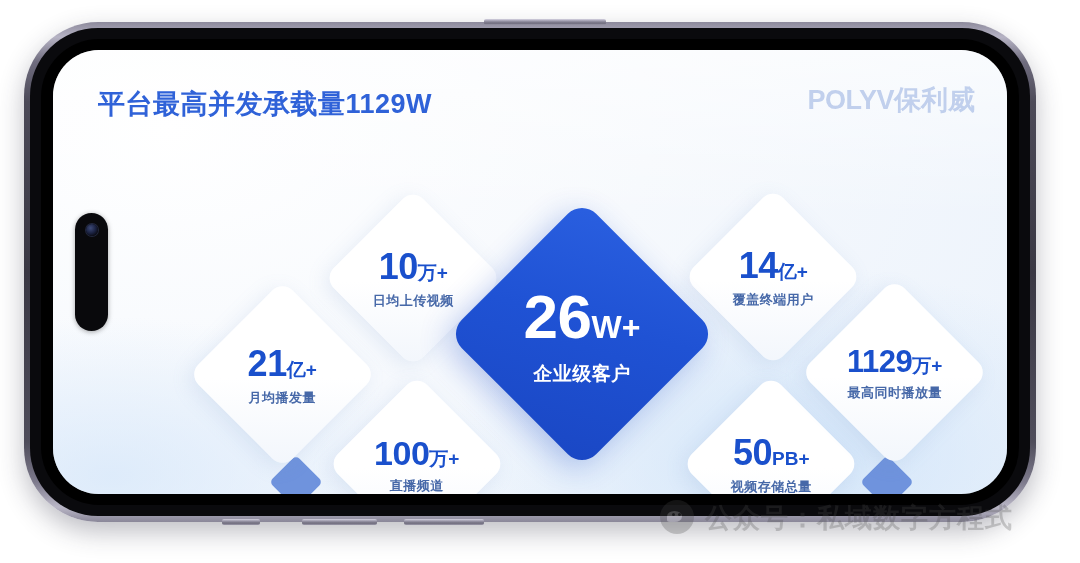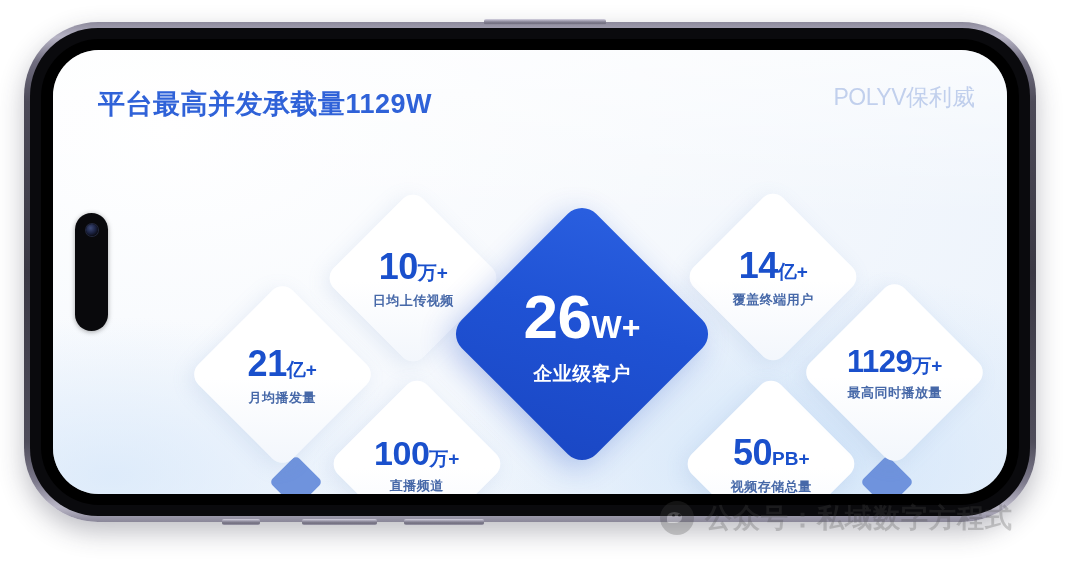--- a/index.html
+++ b/index.html
@@ -124,22 +124,22 @@
     letter-spacing: 0.5px;
     color: #2f62d8;
     white-space: nowrap;
     text-shadow: 0 1px 1px rgba(255,255,255,0.7);
   }
 
   #brand-logo {
     position: absolute;
     right: 32px;
     top: 32px;
-    font-size: 23px;
-    font-weight: normal;
+    font-size: 27px;
+    font-weight: bold;
     letter-spacing: -0.5px;
     color: rgba(88,124,206,0.40);
     white-space: nowrap;
     filter: blur(0.6px);
     opacity: 0.85;
   }
   #brand-logo .logo-cn { letter-spacing: 0px; }
 
   
   #stats-canvas {
@@ -222,21 +222,20 @@
   }
   #accent-left  { left: 224px; top: 413px; }
   #accent-right { left: 815px; top: 413px; }
 
   
   #watermark {
     position: absolute;
     left: 660px;
     top: 500px;
     display: flex;
-    align-items: center;
     gap: 11px;
     opacity: 0.26;
     z-index: 60;
     pointer-events: none;
   }
   #watermark .wm-icon {
     width: 34px; height: 34px;
     border-radius: 50%;
     background: #4a4a4a;
     position: relative;

